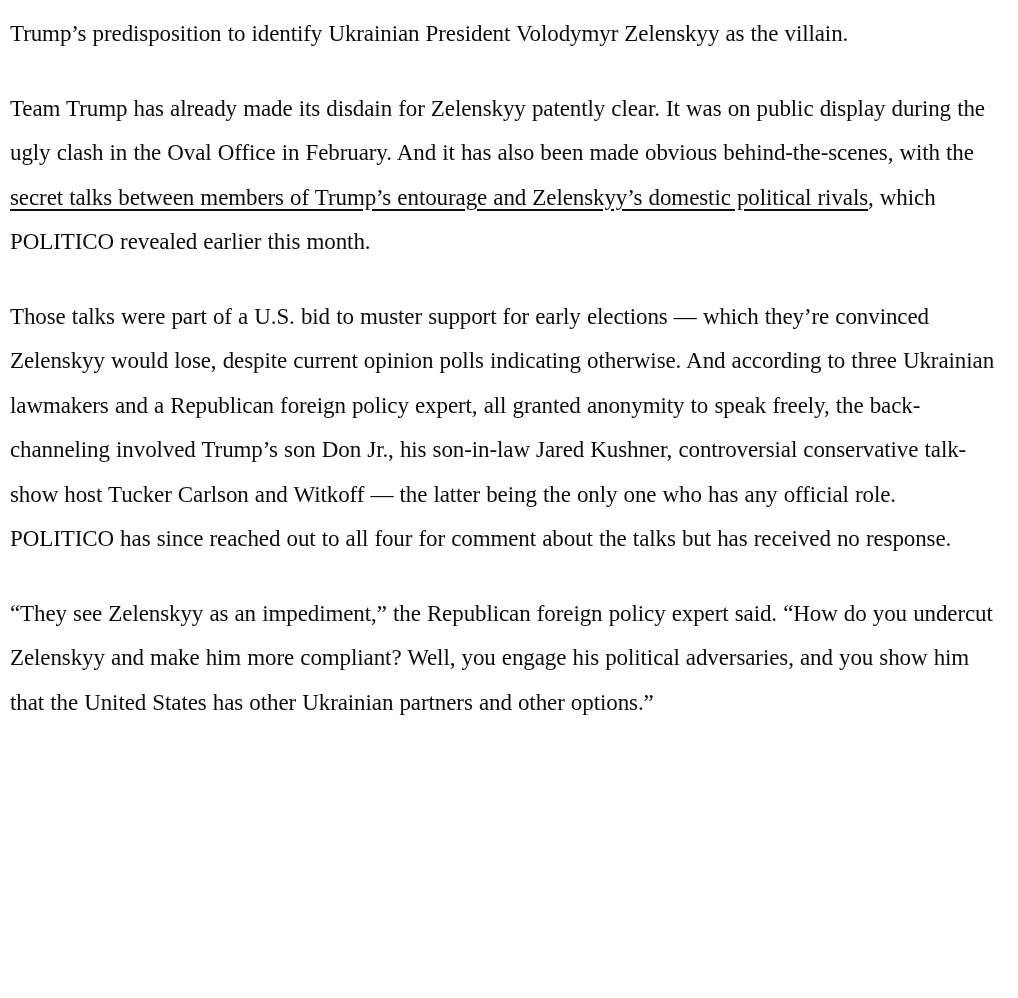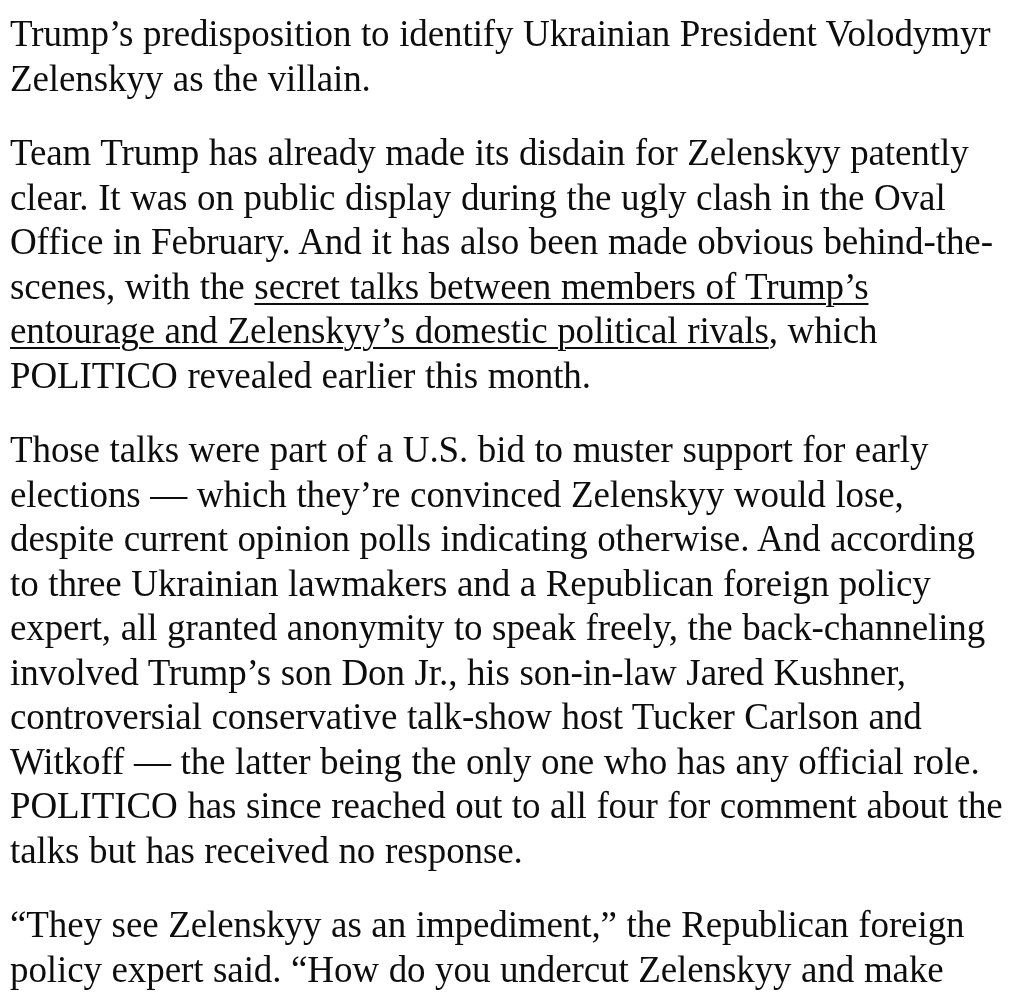--- a/index.html
+++ b/index.html
@@ -12,21 +12,21 @@
     min-height: 998px;
     font-family: "Liberation Serif", "DejaVu Serif", serif;
     color: #0d0d0d;
   }
   .article {
     padding: 0 12px 0 10px;
     box-sizing: border-box;
     width: 1018px;
   }
   .para {
-    font-size: 37px;
+    font-size: 23px;
     line-height: 44.5px;
     margin: 0 0 30px 0;
     letter-spacing: -0.1px;
     text-align: left;
     word-spacing: 0.5px;
   }
   .para:first-child {
     margin-top: 12px;
   }
   .para:last-child {

